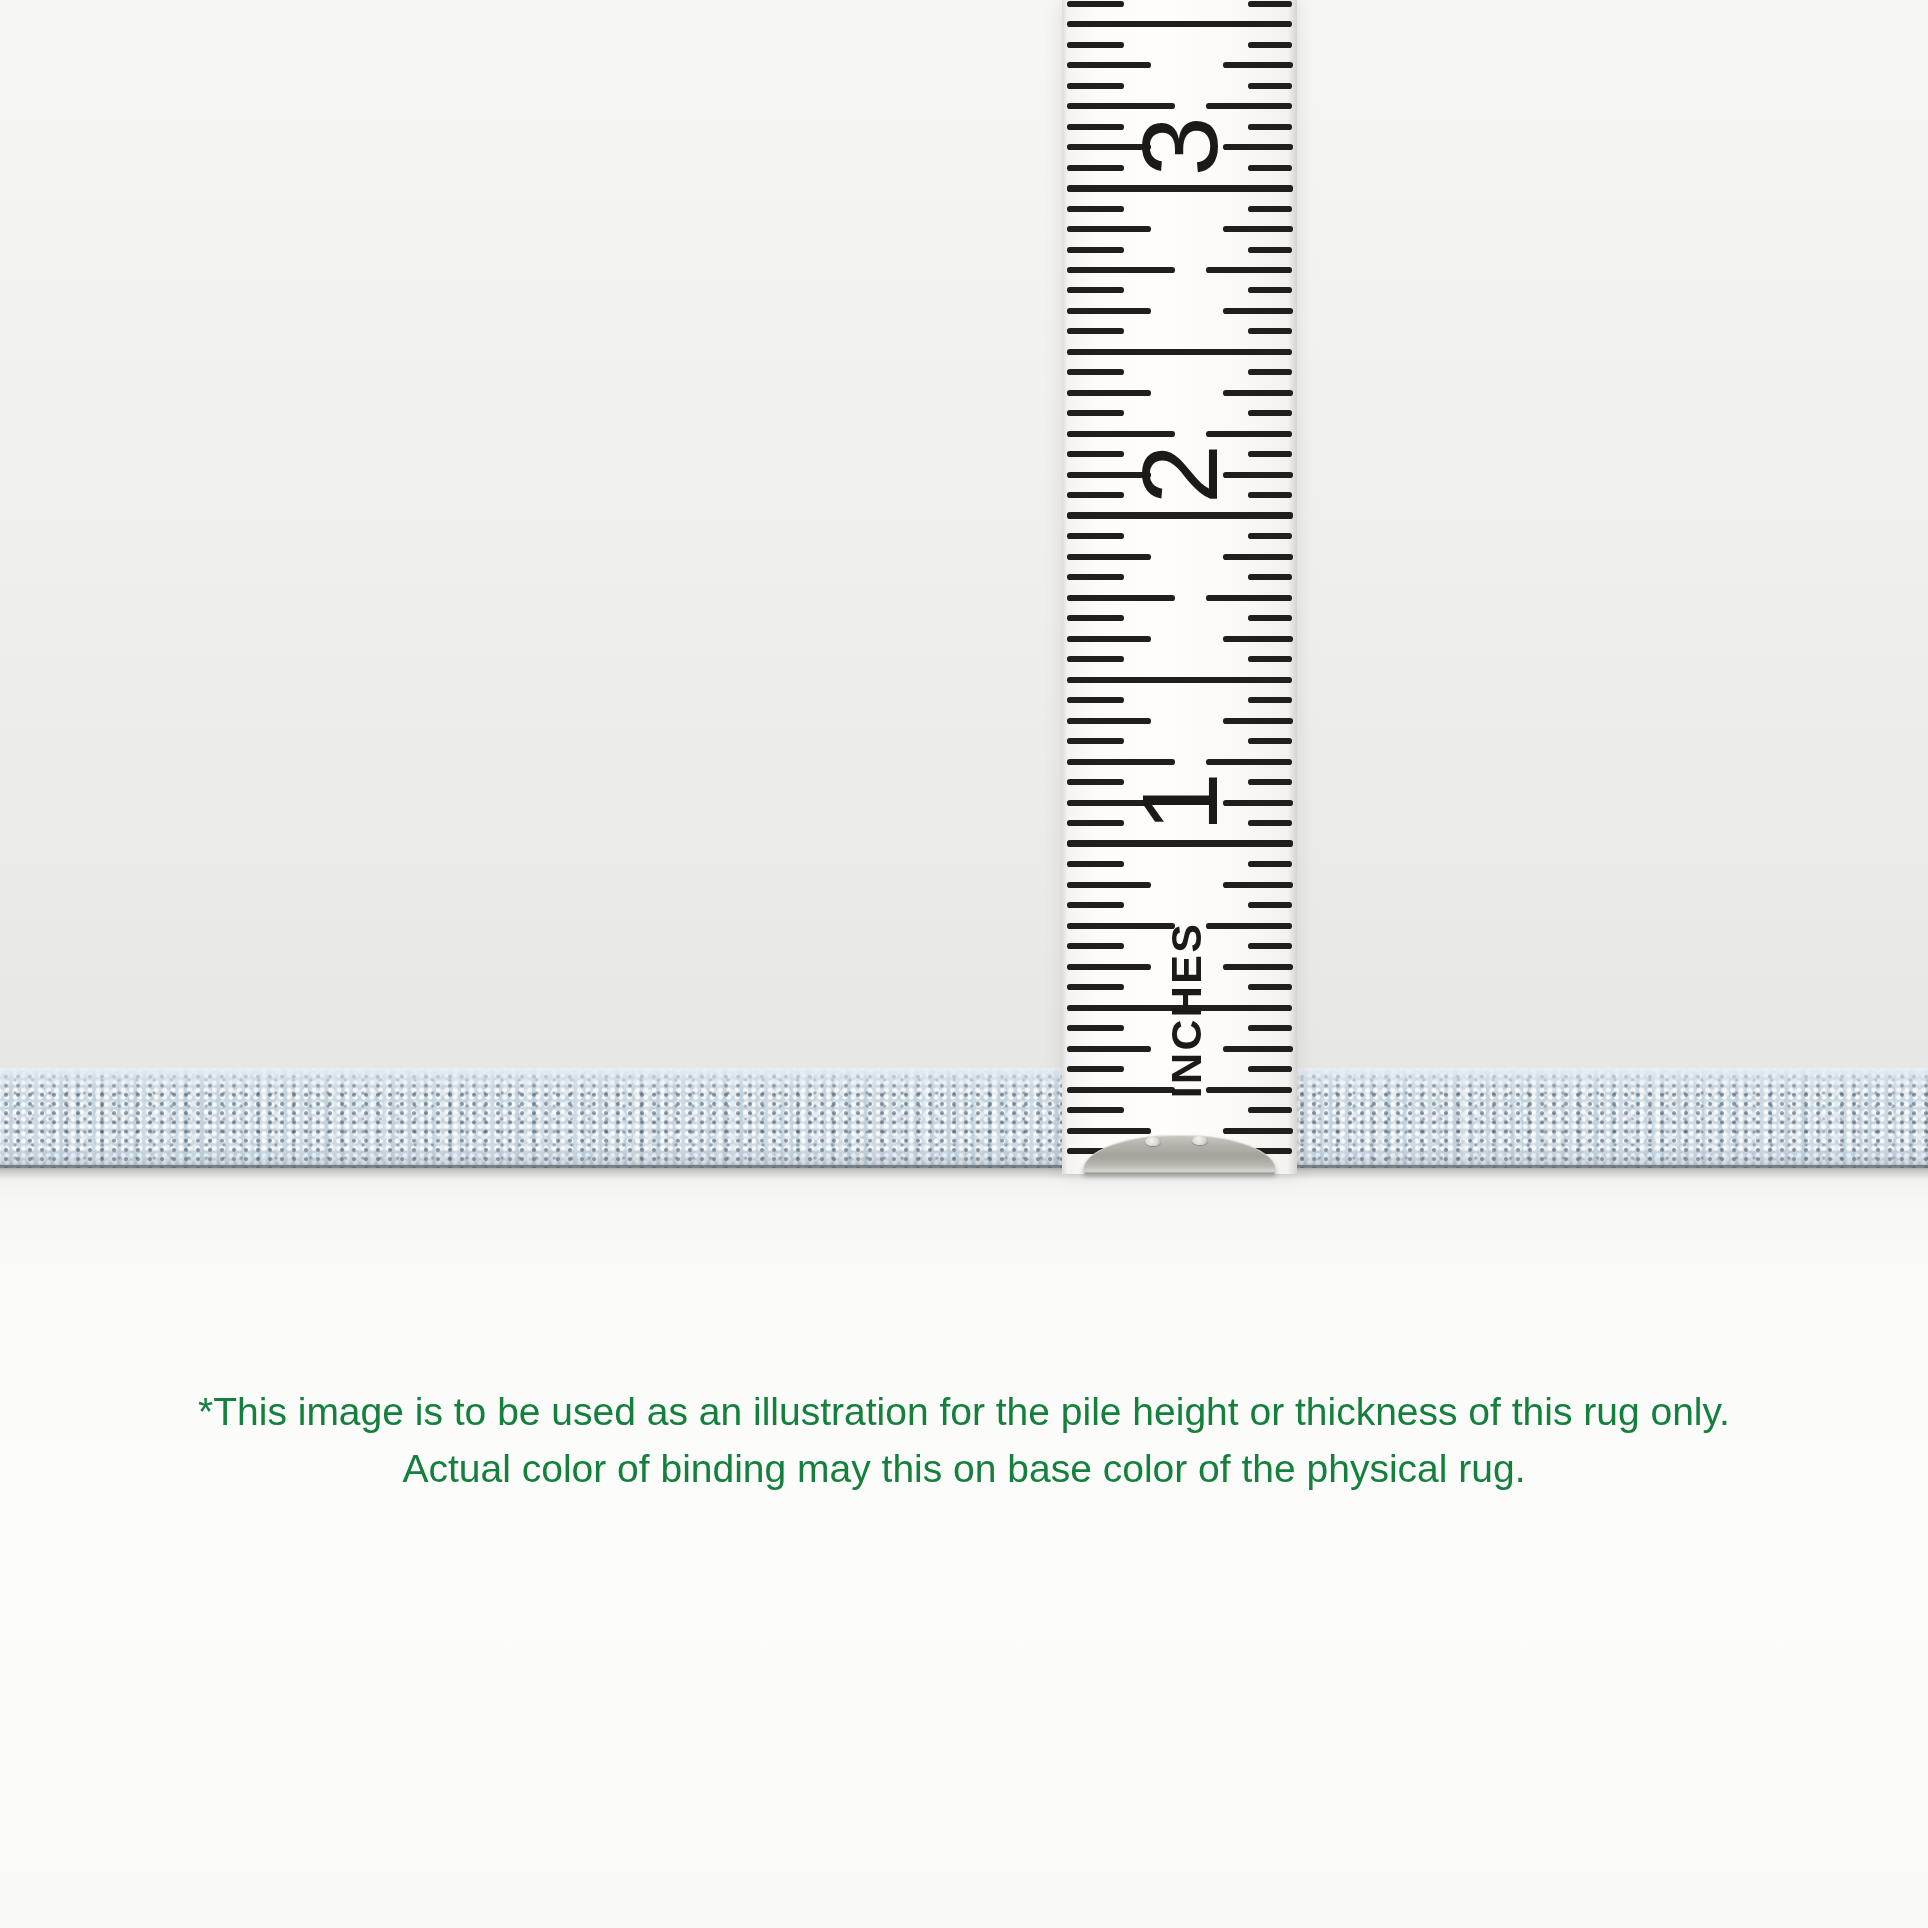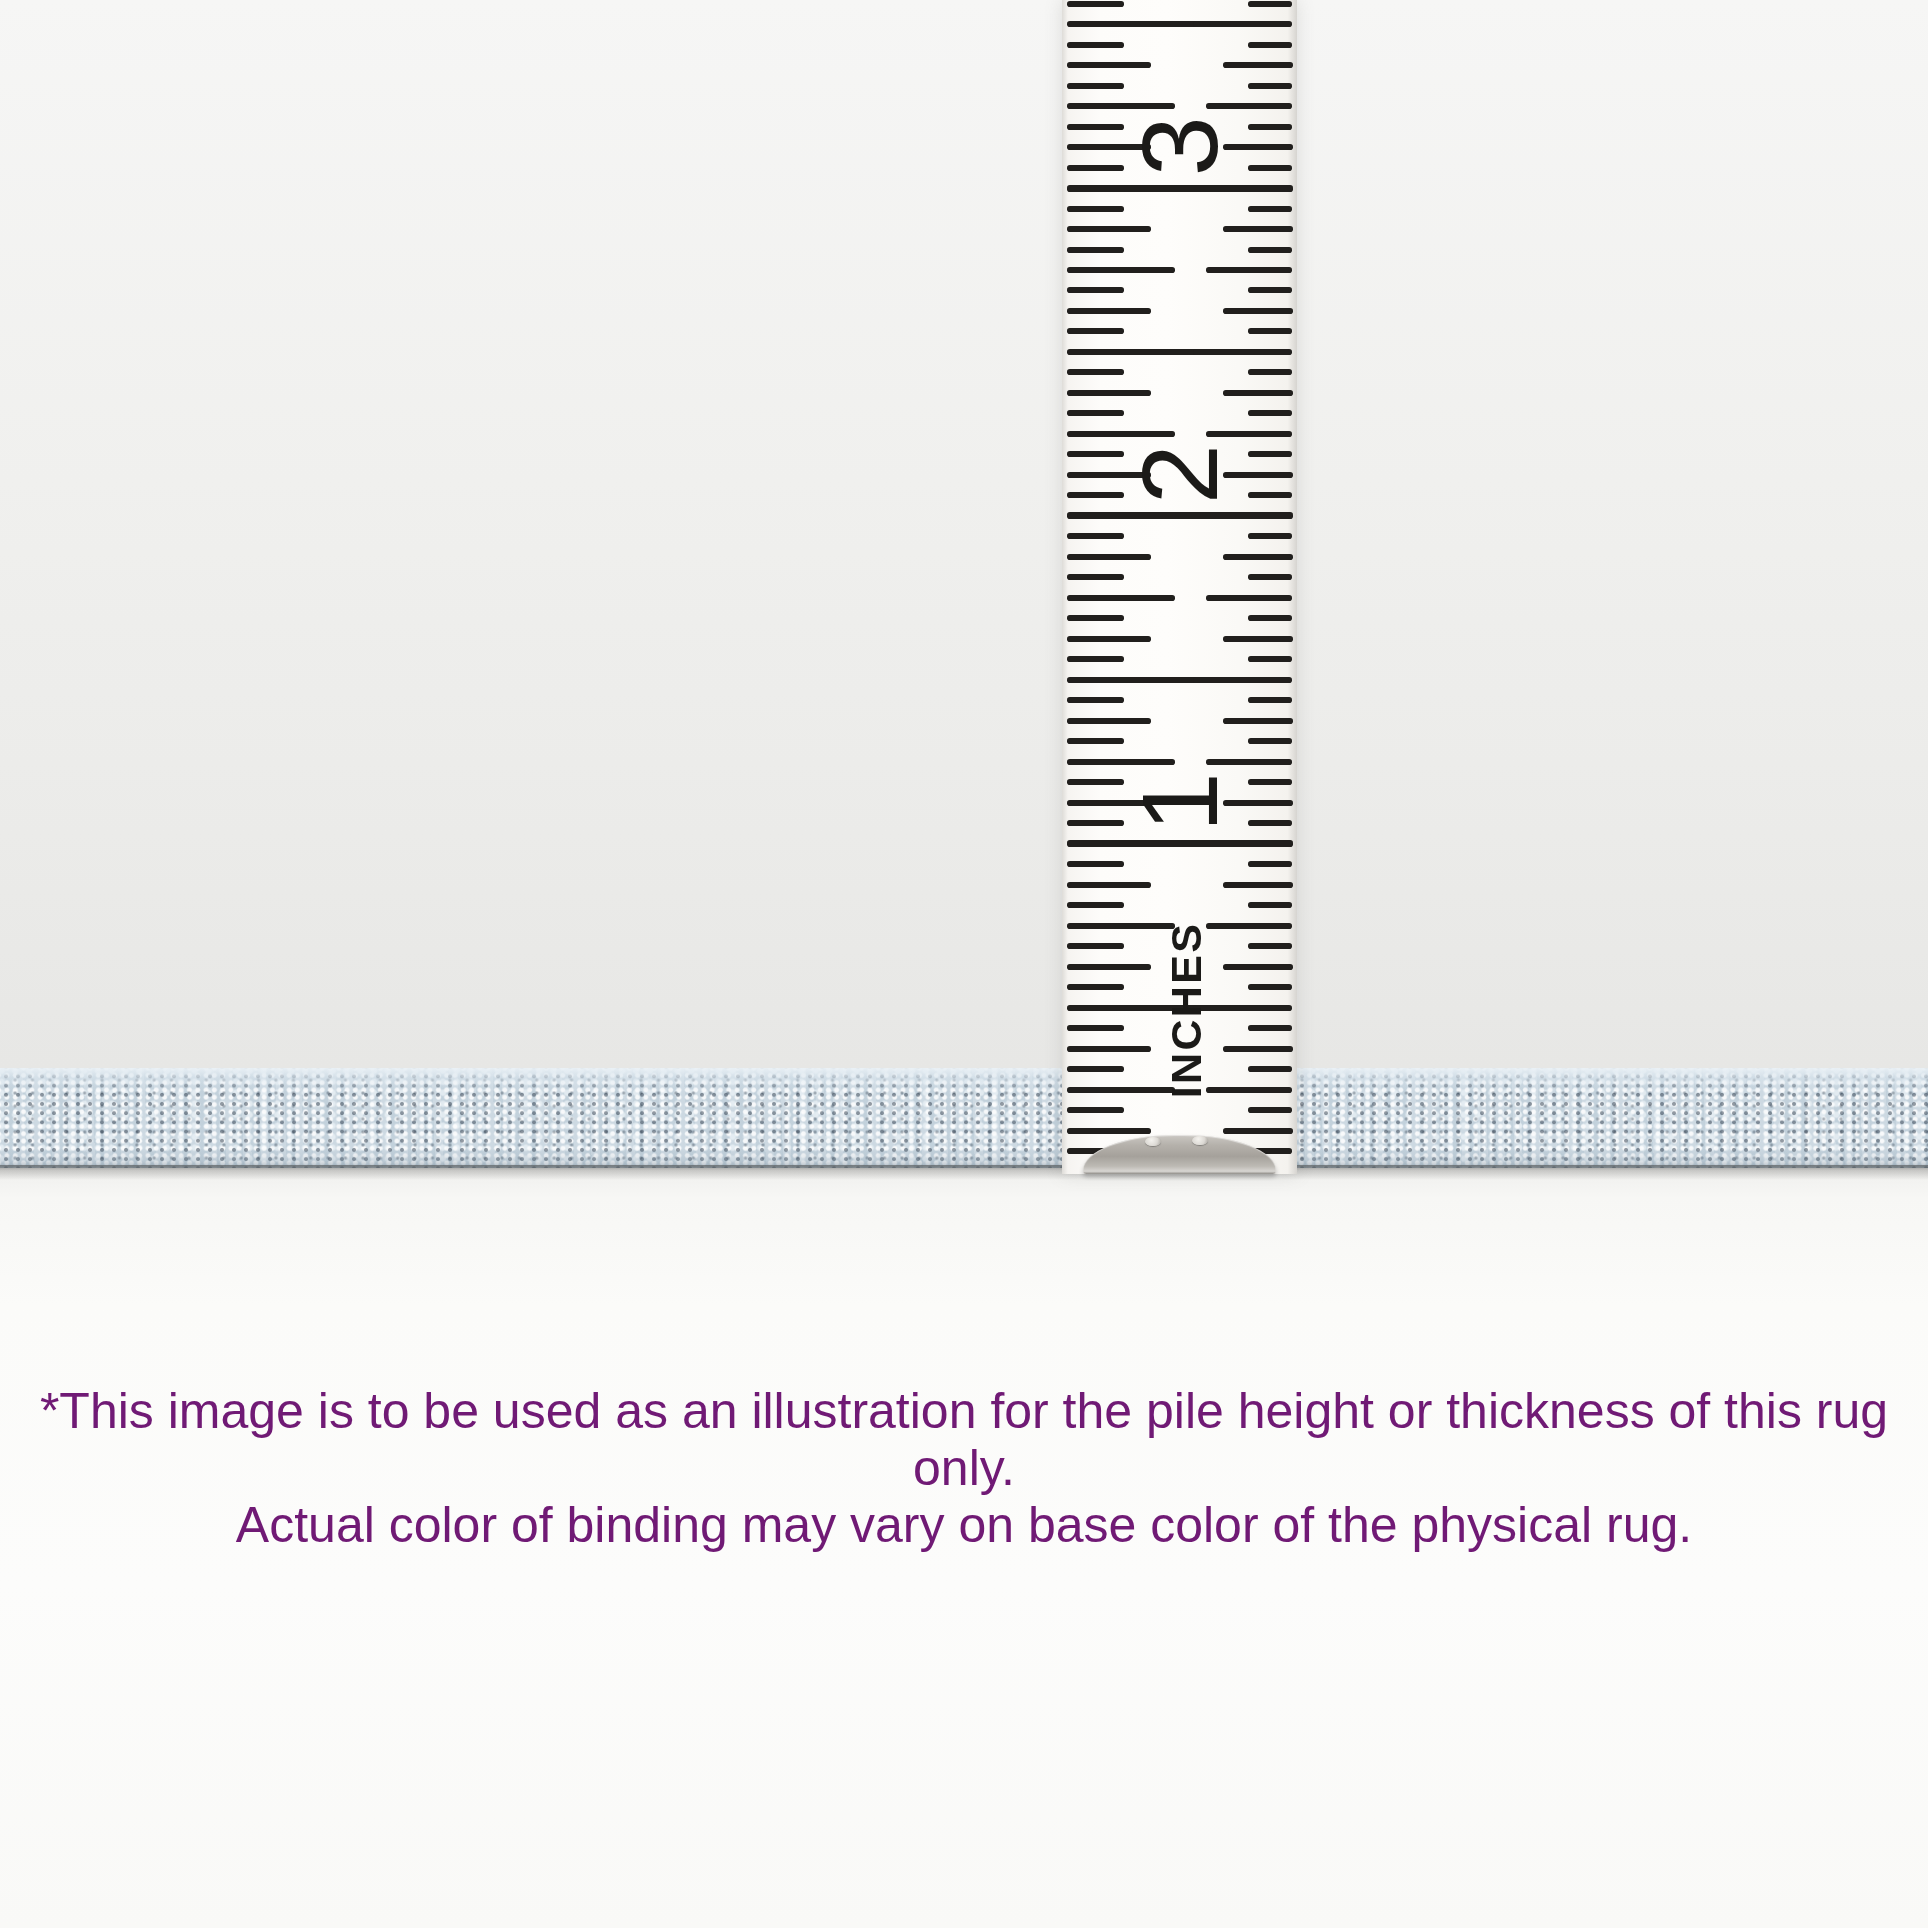--- a/index.html
+++ b/index.html
@@ -65,21 +65,21 @@
   .rivet{
     position:absolute;width:15.6px;height:9.2px;border-radius:50%;
     background:radial-gradient(circle at 40% 35%, #f4f2ee 0%, #dcd9d4 55%, #a39f99 100%);
     box-shadow:0 0.9px 0.9px rgba(70,70,68,.45);
   }
   .rivet-left{left:62px;top:1.8px;}
   .rivet-right{left:109px;top:0.9px;}
   
   .caption{
     position:absolute;left:0;top:1383px;width:1928px;z-index:5;
-    text-align:center;color:#701a75;font-size:50px;line-height:57px;font-weight:400;
+    text-align:center;color:#15803d;font-size:39px;line-height:57px;font-weight:400;
   }
 </style>
 </head>
 <body>
 
 <div id="canvas">
 
   <div class="bg-top"></div>
 
   <div class="floor"></div>
@@ -208,17 +208,17 @@
       </div>
     <div class="inches-word">INCHES</div>
     <div class="metal-tip">
       <div class="rivet rivet-left"></div>
       <div class="rivet rivet-right"></div>
     </div>
   </div>
 
   <div class="caption">
     <div>*This image is to be used as an illustration for the pile height or thickness of this rug only.</div>
-    <div>Actual color of binding may vary on base color of the physical rug.</div>
+    <div>Actual color of binding may this on base color of the physical rug.</div>
   </div>
 
 </div>
 
 
 </body></html>

